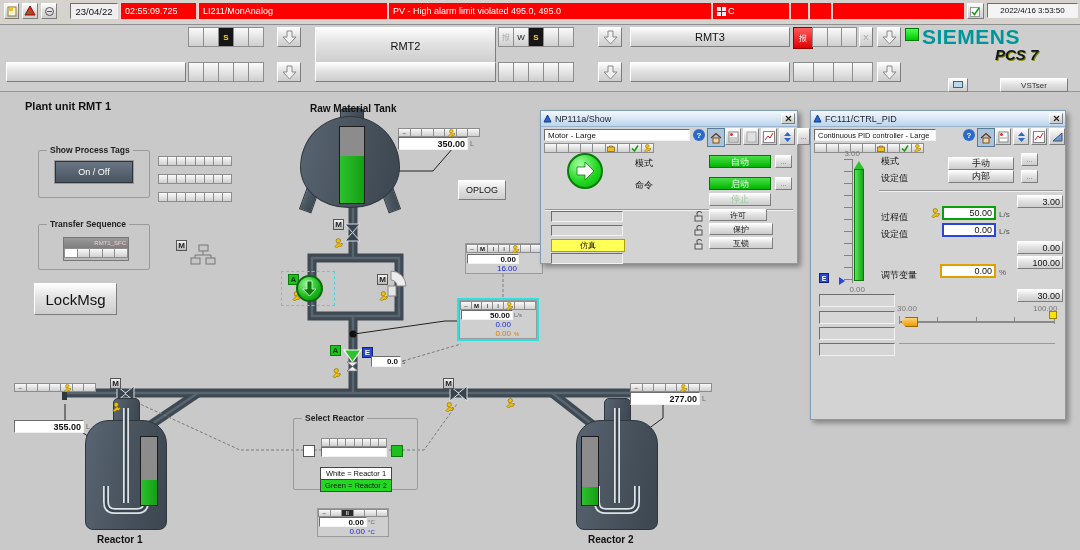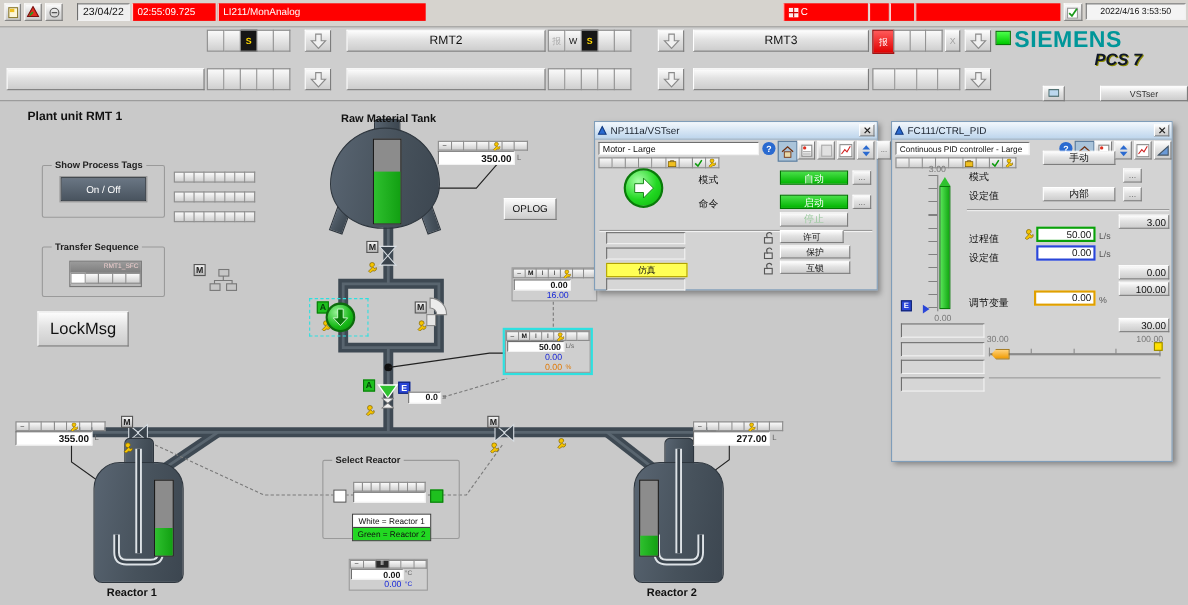--- a/index.html
+++ b/index.html
@@ -62,20 +62,23 @@
     </div>
     <div class="abs inset ctr" style="left:70px;top:3px;width:48px;height:16px;background:#efefef;font-size:9.5px;">
         <span>23/04/22</span>
       </div>
     <div class="abs red" style="left:120px;top:3px;width:76px;height:16px;">
         <span>02:55:09.725</span>
       </div>
     <div class="abs red" style="left:198px;top:3px;width:189px;height:16px;">
         <span>LI211/MonAnalog</span>
       </div>
+    <div class="abs red" style="left:388px;top:3px;width:323px;height:16px;">
+        <span>PV - High alarm limit violated 495.0, 495.0</span>
+      </div>
     <div class="abs red" style="left:712px;top:3px;width:77px;height:16px;gap:2px;">
       <svg width="9" height="9">
           <rect x="0.5" y="0.5" width="8" height="8" fill="#ffe8e8" stroke="#fff"></rect>
           <line x1="4.5" y1="0" x2="4.5" y2="9" stroke="#c00"></line>
           <line x1="0" y1="4.5" x2="9" y2="4.5" stroke="#c00"></line>
         </svg>
       <span>C</span>
     </div>
     <div class="abs red" style="left:790px;top:3px;width:18px;height:16px;"></div>
     <div class="abs red" style="left:809px;top:3px;width:22px;height:16px;"></div>
@@ -101,21 +104,21 @@
         </i>
         <i></i>
         <i></i>
     </div>
     <div class="abs raised ctr" style="left:277px;top:2px;width:24px;height:20px;">
       <svg width="17" height="15">
           <path d="M6,1 h5 v6 h4 l-6.5,7 -6.5,-7 h4 z" fill="#f1f1f1" stroke="#8a8a8a"></path>
         </svg>
     </div>
 
-    <div class="abs raised ctr" style="left:315px;top:2px;width:181px;height:20px;font-size:11px;">
+    <div class="abs raised ctr" style="left:315px;top:2px;width:181px;height:37px;font-size:11px;">
       <span>RMT2</span>
     </div>
     <div class="abs cellstrip" style="left:498px;top:2px;width:76px;height:20px;font-size:8px;">
       <i style="color:#aaa;">
           <s style="text-decoration:none">报</s>
         </i>
       <i>
           <s style="text-decoration:none">W</s>
         </i>
       <i style="background:#161616;color:#ffd800;font-weight:bold;">
@@ -194,21 +197,21 @@
     <div class="abs raised ctr" style="left:877px;top:37px;width:24px;height:20px;">
       <svg width="17" height="15">
           <path d="M6,1 h5 v6 h4 l-6.5,7 -6.5,-7 h4 z" fill="#f1f1f1" stroke="#8a8a8a"></path>
         </svg>
     </div>
     <div class="abs raised ctr" style="left:948px;top:53px;width:20px;height:14px;">
       <svg width="10" height="8">
           <rect x="0.5" y="0.5" width="9" height="6" fill="#bcd8ee" stroke="#466"></rect>
         </svg>
     </div>
-    <div class="abs raised ctr" style="left:1000px;top:53px;width:80px;height:14px;font-size:8px;color:#333;">
+    <div class="abs raised ctr" style="left:1000px;top:53px;width:68px;height:14px;font-size:8px;color:#333;">
       <span>VSTser</span>
     </div>
   </div>
 
   <svg class="abs" width="1080" height="550" style="left:0;top:0;z-index:1;pointer-events:none;">
 
     <g stroke="#3e4953" stroke-width="9" fill="none">
       <path d="M353,196 V258"></path>
       <path d="M312,258 H399 V316 H312 Z"></path>
       <path d="M353,316 V393"></path>
@@ -545,21 +548,21 @@
         <i></i>
         <i></i>
       <i>
           <svg width="8" height="8">
             <path d="M1.5,7 L4.5,4 a1.8,1.8 0 1 1 1.6,-1.6 L5,3.5 l1.5,1.5 1,-1 a1.8,1.8 0 0 1 -2.4,2.4 L3,8.5 Z" fill="#f5c400" stroke="#7a6000" stroke-width="0.5"></path>
           </svg>
         </i>
         <i></i>
         <i></i>
     </div>
-    <div style="display:flex;align-items:center;">
+    <div style="display:flex;align-items:center;margin-top:28px;">
       <div class="inset num" style="width:70px;height:13px;font-size:9px;font-weight:bold;">
           <span>355.00</span>
         </div>
       <span style="font-size:7px;color:#666;margin-left:2px;">L</span>
     </div>
   </div>
 
   <div class="abs" style="left:630px;top:383px;z-index:5;">
     <div class="cellstrip" style="width:82px;height:9px;font-size:6px;">
       <i>
@@ -632,21 +635,21 @@
         </div>
       <span style="font-size:6px;color:#1626d8;margin-left:1px;">°C</span>
     </div>
   </div>
 
   <div class="abs fp" style="left:540px;top:110px;width:258px;height:154px;z-index:10;">
     <div class="fp-title">
       <svg width="9" height="9">
           <path d="M1,8 L4.5,1 L8,8 Z" fill="#2a6ad0" stroke="#123a80"></path>
         </svg>
-      <span style="flex:1;">NP111a/VSTser</span>
+      <span style="flex:1;">NP111a/Show</span>
       <span class="raised ctr" style="width:14px;height:11px;">
         <svg width="7" height="7">
             <path d="M1,1 L6,6 M6,1 L1,6" stroke="#222" stroke-width="1.2"></path>
           </svg>
       </span>
     </div>
     <div class="abs inset lft" style="left:3px;top:18px;width:146px;height:12px;font-size:8px;">
       <span>Motor - Large</span>
     </div>
     <div class="abs ctr" style="left:152px;top:18px;width:12px;height:12px;border-radius:50%;background:#2a6ad0;color:#fff;font-size:8px;font-weight:bold;">?</div>
@@ -850,21 +853,21 @@
       <span>0.00</span>
     </div>
     <div class="abs badge blu" style="left:8px;top:162px;width:10px;height:10px;font-size:7px;">
         <span>E</span>
       </div>
     <div class="abs" style="left:28px;top:166px;width:0;height:0;border-top:4px solid transparent;border-bottom:4px solid transparent;border-left:6px solid #2a46d8;"></div>
 
     <div class="abs" style="left:70px;top:44px;font-size:9px;">
       <span>模式</span>
     </div>
-    <div class="abs raised ctr" style="left:137px;top:26px;width:66px;height:13px;font-size:9px;">
+    <div class="abs raised ctr" style="left:137px;top:46px;width:66px;height:13px;font-size:9px;">
       <span>手动</span>
     </div>
     <div class="abs raised ctr" style="left:210px;top:42px;width:17px;height:13px;color:#777;font-size:8px;">
       <span>...</span>
     </div>
     <div class="abs" style="left:70px;top:61px;font-size:9px;">
       <span>设定值</span>
     </div>
     <div class="abs raised ctr" style="left:137px;top:59px;width:66px;height:13px;font-size:9px;">
       <span>内部</span>

